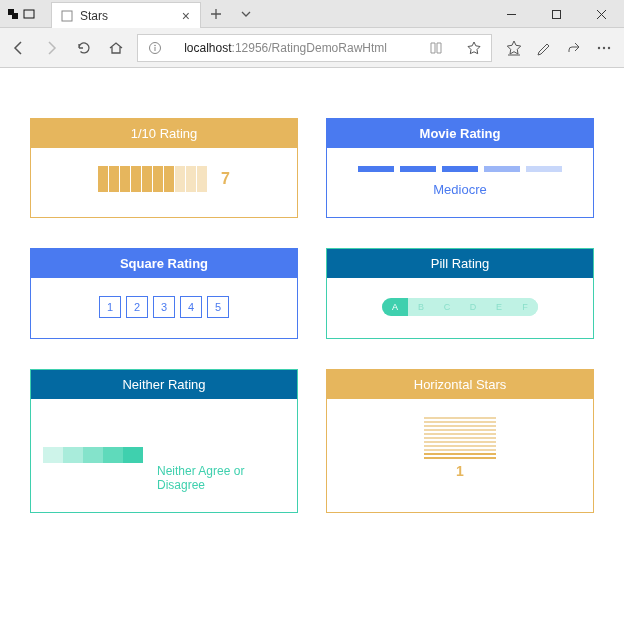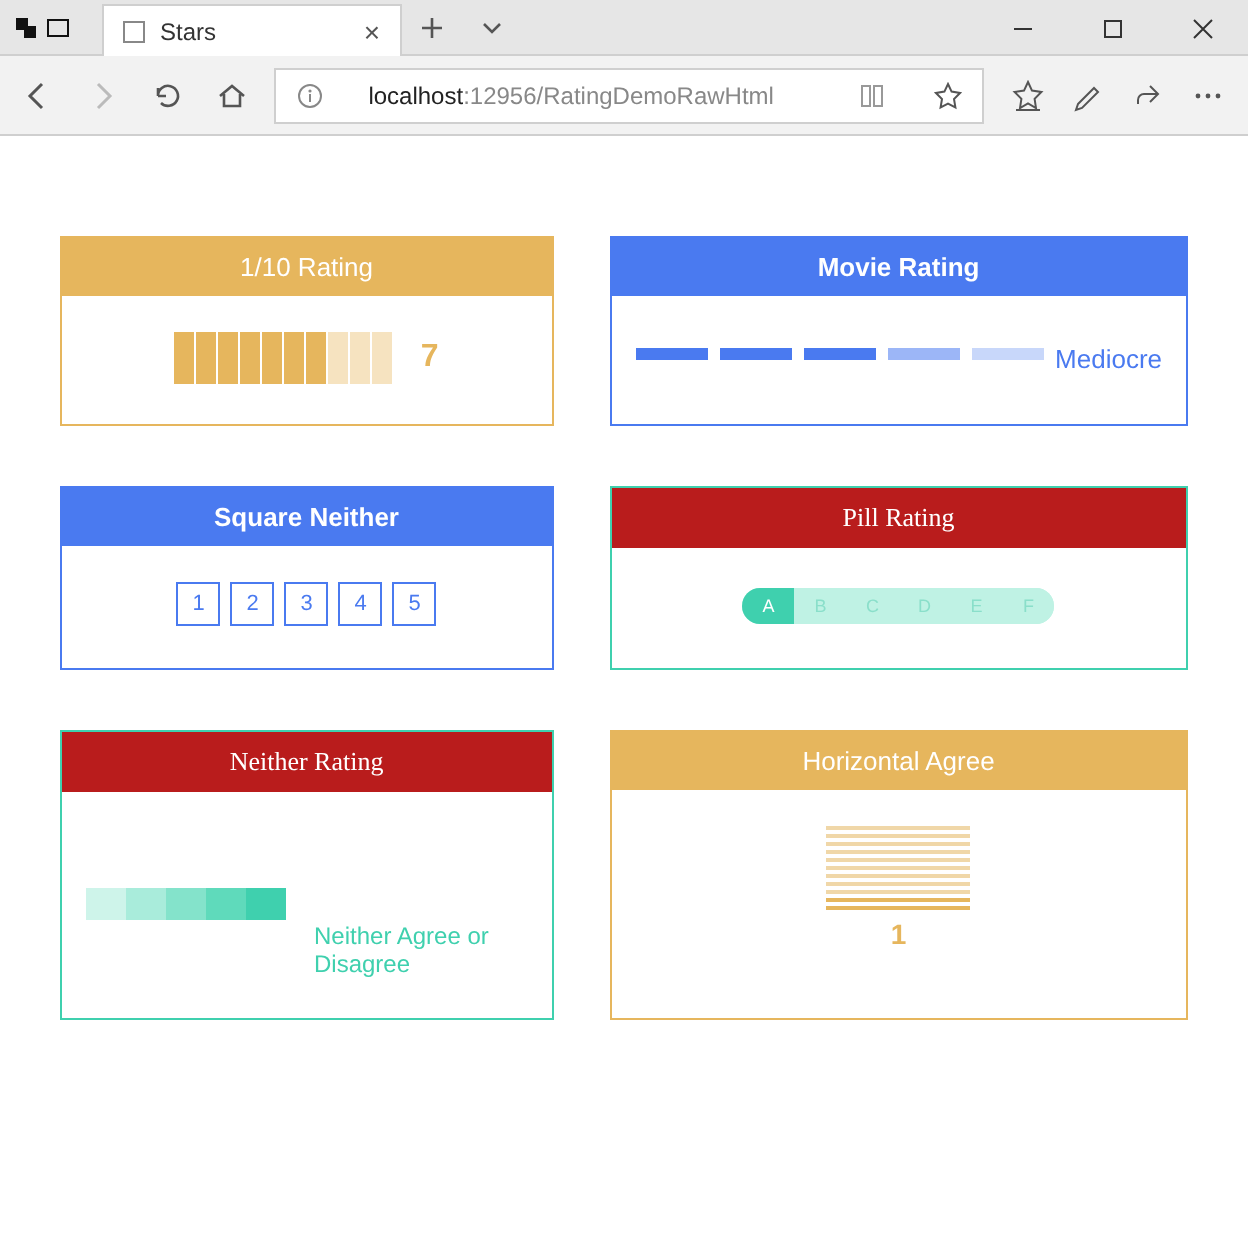--- a/index.html
+++ b/index.html
@@ -108,29 +108,29 @@
   }
   .card-body {
     padding: 18px 12px 20px 12px;
     display:flex;
     align-items:center;
     justify-content:center;
     gap:14px;
     min-height:60px;
     flex-direction:row;
   }
-  .card-body.col { flex-direction:row; gap:6px; }
+  .card-body.col { flex-direction:column; gap:6px; }
 
   
   .gold { border-color:#e6b65d; }
   .gold .card-head { background:#e6b65d; }
   .blue { border-color:#4a7af0; }
   .blue .card-head { background:#4a7af0;font-weight:bold; }
   .teal { border-color:#3fd0ae; }
-  .teal .card-head { background:#b91c1c;font-family:Liberation Serif, serif; }
+  .teal .card-head { background:#0369a1; }
 
   
   .bars10 { display:flex; gap:1px;}
   .bars10 span {
     width:10px; height:26px; background:#e6b65d;
   }
   .bars10 span.off { background:#f6e3c0; }
   .val-gold { color:#e6b65d; font-size:16px; font-weight:600; }
 
   
@@ -337,21 +337,21 @@
             <span></span>
             <span></span>
             <span class="o4"></span>
             <span class="o5"></span>
         </div>
         <div class="sub-blue">Mediocre</div>
       </div>
     </div>
 
     <div class="card blue">
-      <div class="card-head">Square Neither</div>
+      <div class="card-head">Square Rating</div>
       <div class="card-body">
         <div class="squares">
           <span>1</span>
           <span>2</span>
           <span>3</span>
           <span>4</span>
           <span>5</span>
         </div>
       </div>
     </div>
@@ -378,21 +378,21 @@
           <span style="background:#a9ecdb"></span>
           <span style="background:#84e3cb"></span>
           <span style="background:#5fdabb"></span>
           <span style="background:#3fd0ae"></span>
         </div>
         <span class="sub-teal">Neither Agree or Disagree</span>
       </div>
     </div>
 
     <div class="card gold">
-      <div class="card-head">Horizontal Agree</div>
+      <div class="card-head">Horizontal Stars</div>
       <div class="card-body">
         <div class="hlines-wrap">
           <div class="hlines hlines-border">
             <span></span>
               <span></span>
               <span></span>
               <span></span>
               <span></span>
               <span></span>
               <span></span>

